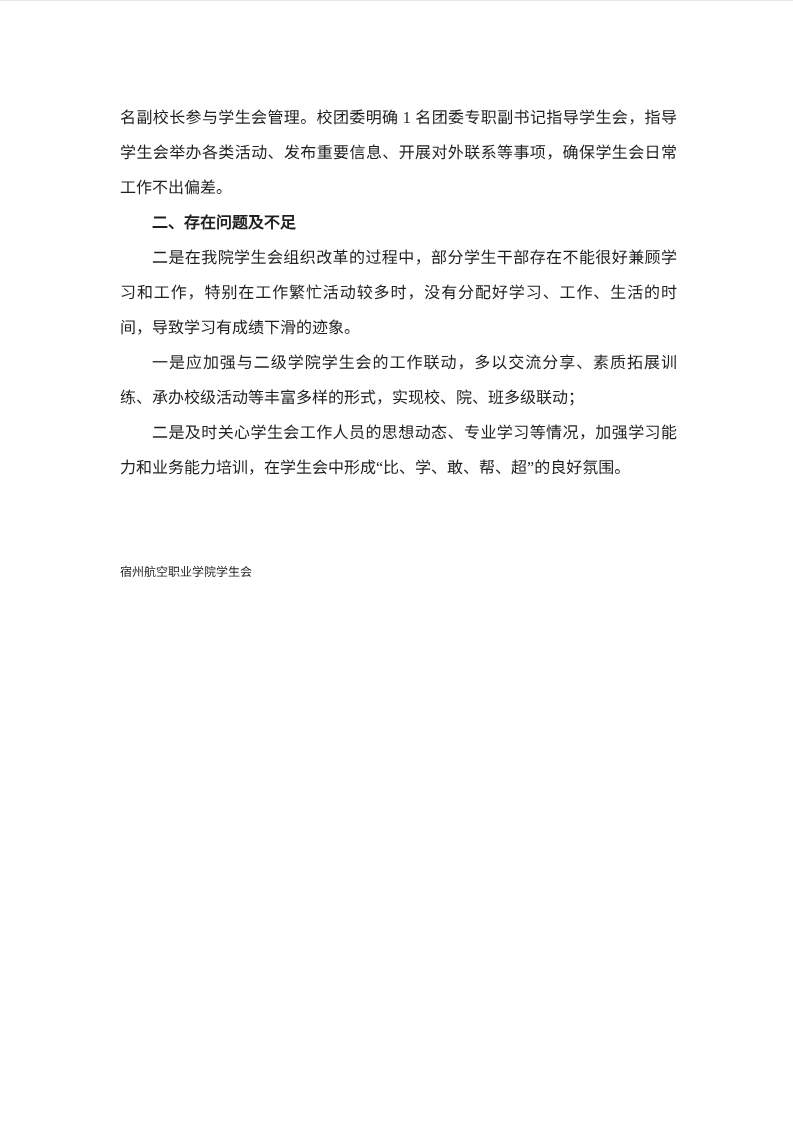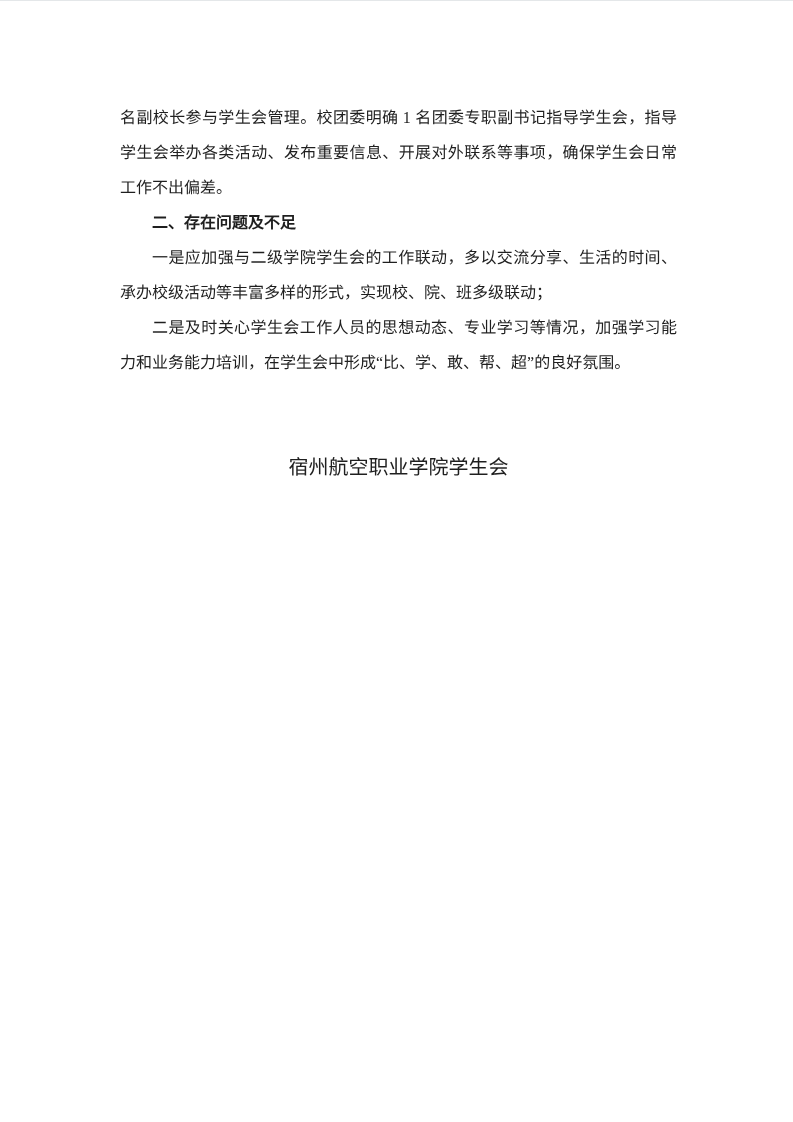--- a/index.html
+++ b/index.html
@@ -40,40 +40,41 @@
     font-size: 16px;
     line-height: 35px;
     font-weight: bold;
     margin: 0;
     text-indent: 2em;
   }
   .lead-bold {
     font-weight: bold;
   }
   .signature {
-    font-size: 20px;
+    font-size: 12px;
     line-height: 35px;
-    text-align: center;
+    text-align: left;
     margin: 70px 0 0 0;
     font-family: Liberation Serif, serif;
   }
 </style>
 </head>
 <body>
 
 <div class="page">
   <div class="doc-body">
 
     <p class="para">名副校长参与学生会管理。校团委明确 1 名团委专职副书记指导学生会，指导学生会举办各类活动、发布重要信息、开展对外联系等事项，确保学生会日常工作不出偏差。</p>
 
     <p class="heading">二、存在问题及不足</p>
 
 
+    <p class="para indent">二是在我院学生会组织改革的过程中，部分学生干部存在不能很好兼顾学习和工作，特别在工作繁忙活动较多时，没有分配好学习、工作、生活的时间，导致学习有成绩下滑的迹象。</p>
 
 
-    <p class="para indent">一是应加强与二级学院学生会的工作联动，多以交流分享、生活的时间、承办校级活动等丰富多样的形式，实现校、院、班多级联动；</p>
+    <p class="para indent">一是应加强与二级学院学生会的工作联动，多以交流分享、素质拓展训练、承办校级活动等丰富多样的形式，实现校、院、班多级联动；</p>
 
     <p class="para indent">二是及时关心学生会工作人员的思想动态、专业学习等情况，加强学习能力和业务能力培训，在学生会中形成“比、学、敢、帮、超”的良好氛围。</p>
 
     <p class="signature">宿州航空职业学院学生会</p>
 
   </div>
 </div>
 
 </body></html>

